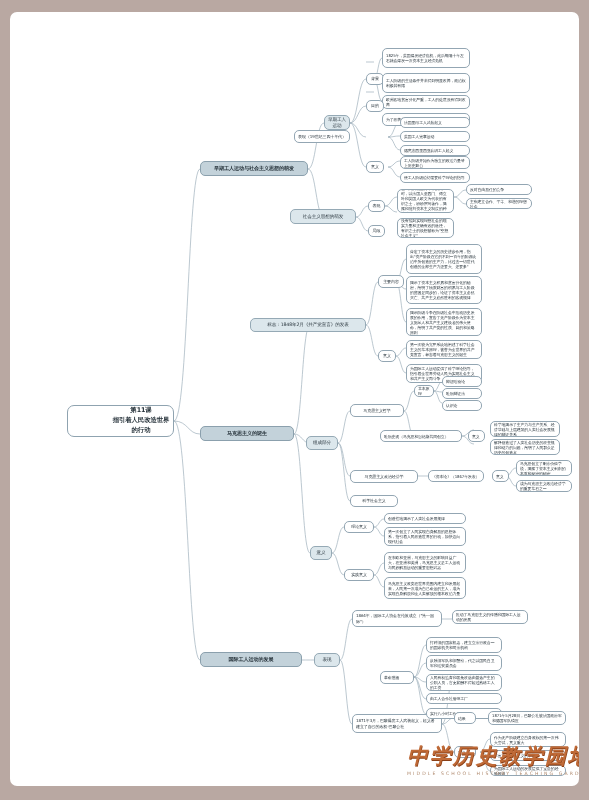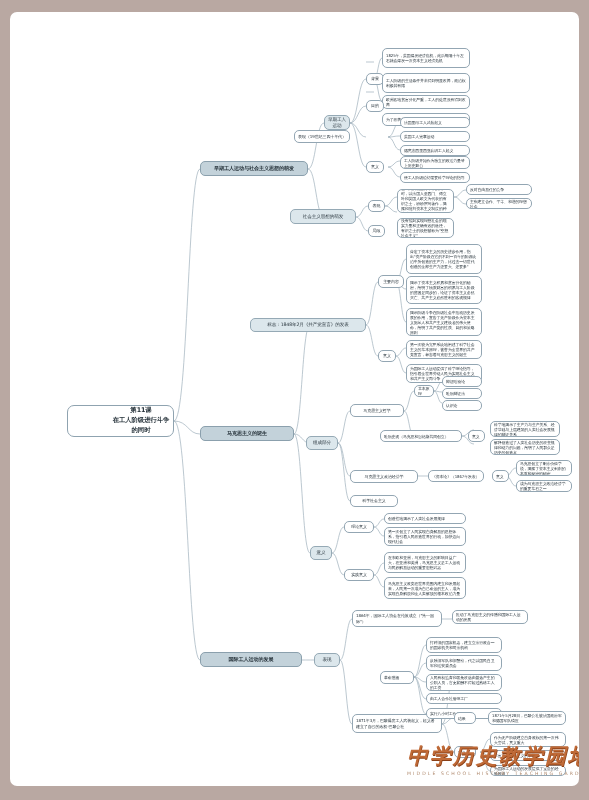--- a/index.html
+++ b/index.html
@@ -187,21 +187,21 @@
       <path d="M404 665 C 410 665 410 687 416 687"></path>
       <path d="M404 665 C 410 665 410 702 416 702"></path>
       <path d="M470 706 C 474 706 474 706 478 706"></path>
       <path d="M470 740 C 475 740 475 727 480 727"></path>
       <path d="M470 740 C 475 740 475 744 480 744"></path>
       <path d="M470 740 C 475 740 475 759 480 759"></path>
     </svg>
 
     <div class="node lvl0" style="left:57px; top:393px; width:107px; height:32px;padding-left:44px;">
       <span>第11课</span>
-      <span>在工人阶级进行斗争的同时</span>
+      <span>指引着人民改造世界的行动</span>
     </div>
 
     <div class="node lvl1" style="left:190px; top:149px; width:108px; height:15px;">
       <span>早期工人运动与社会主义思想的萌发</span>
     </div>
 
     <div class="node lvl2" style="left:314px; top:103px; width:26px; height:15px;">
       <span>早期工人运动</span>
     </div>
     <div class="node lvl3 ctr" style="left:356px; top:61px; width:18px; height:12px;">

